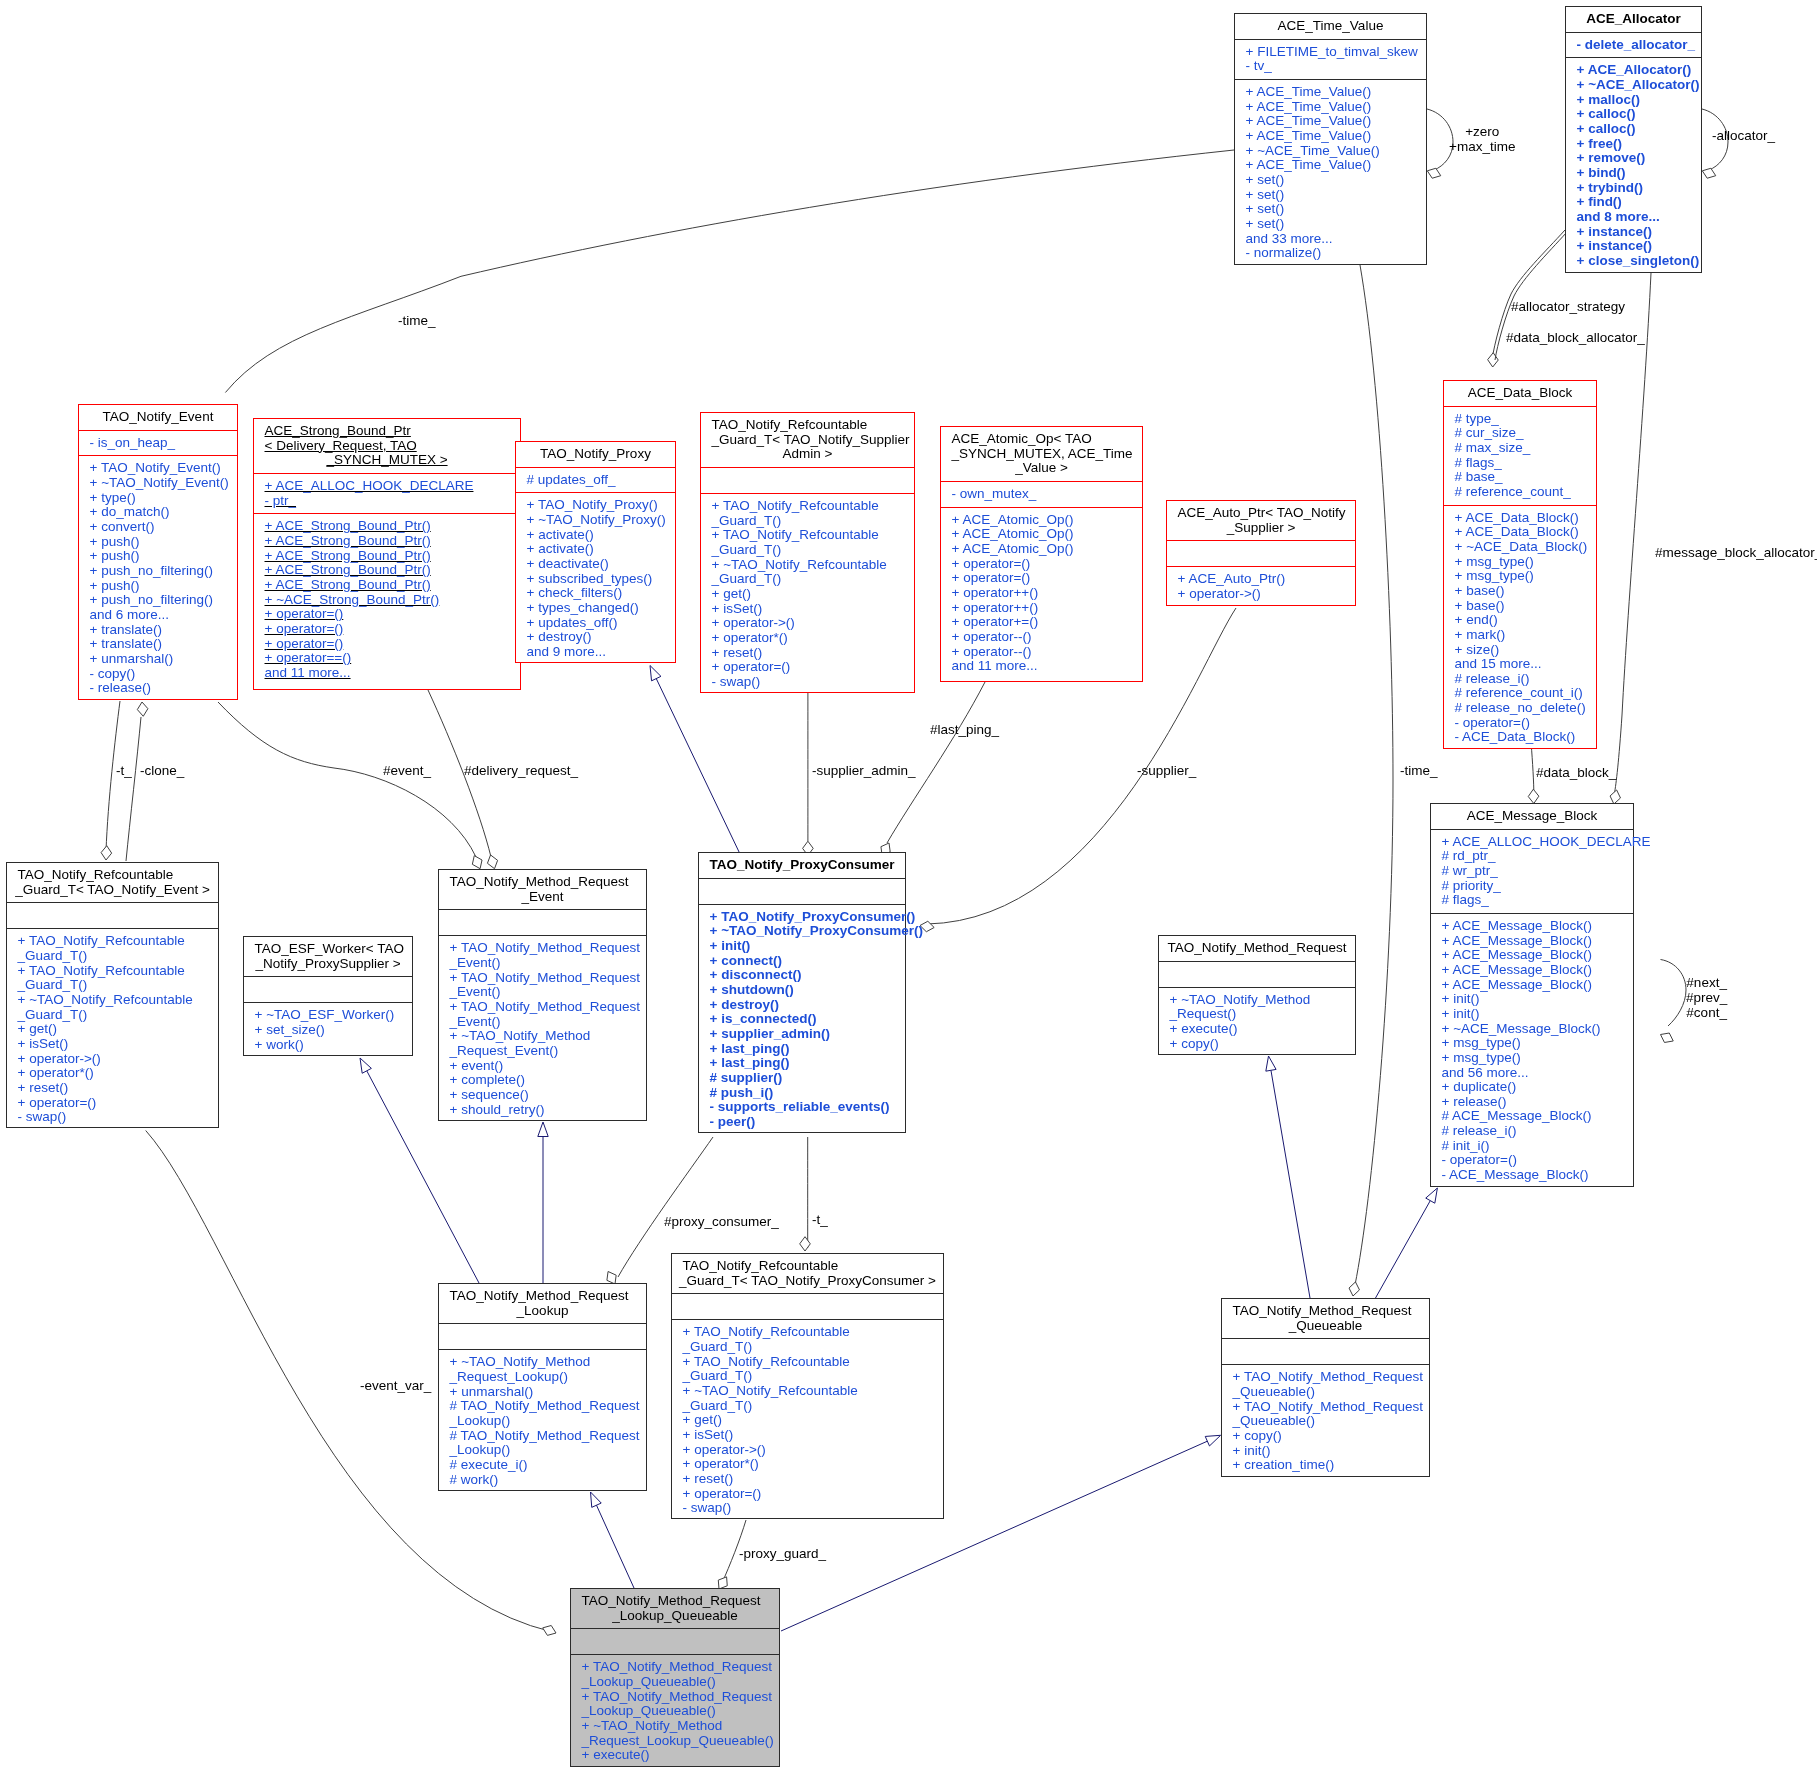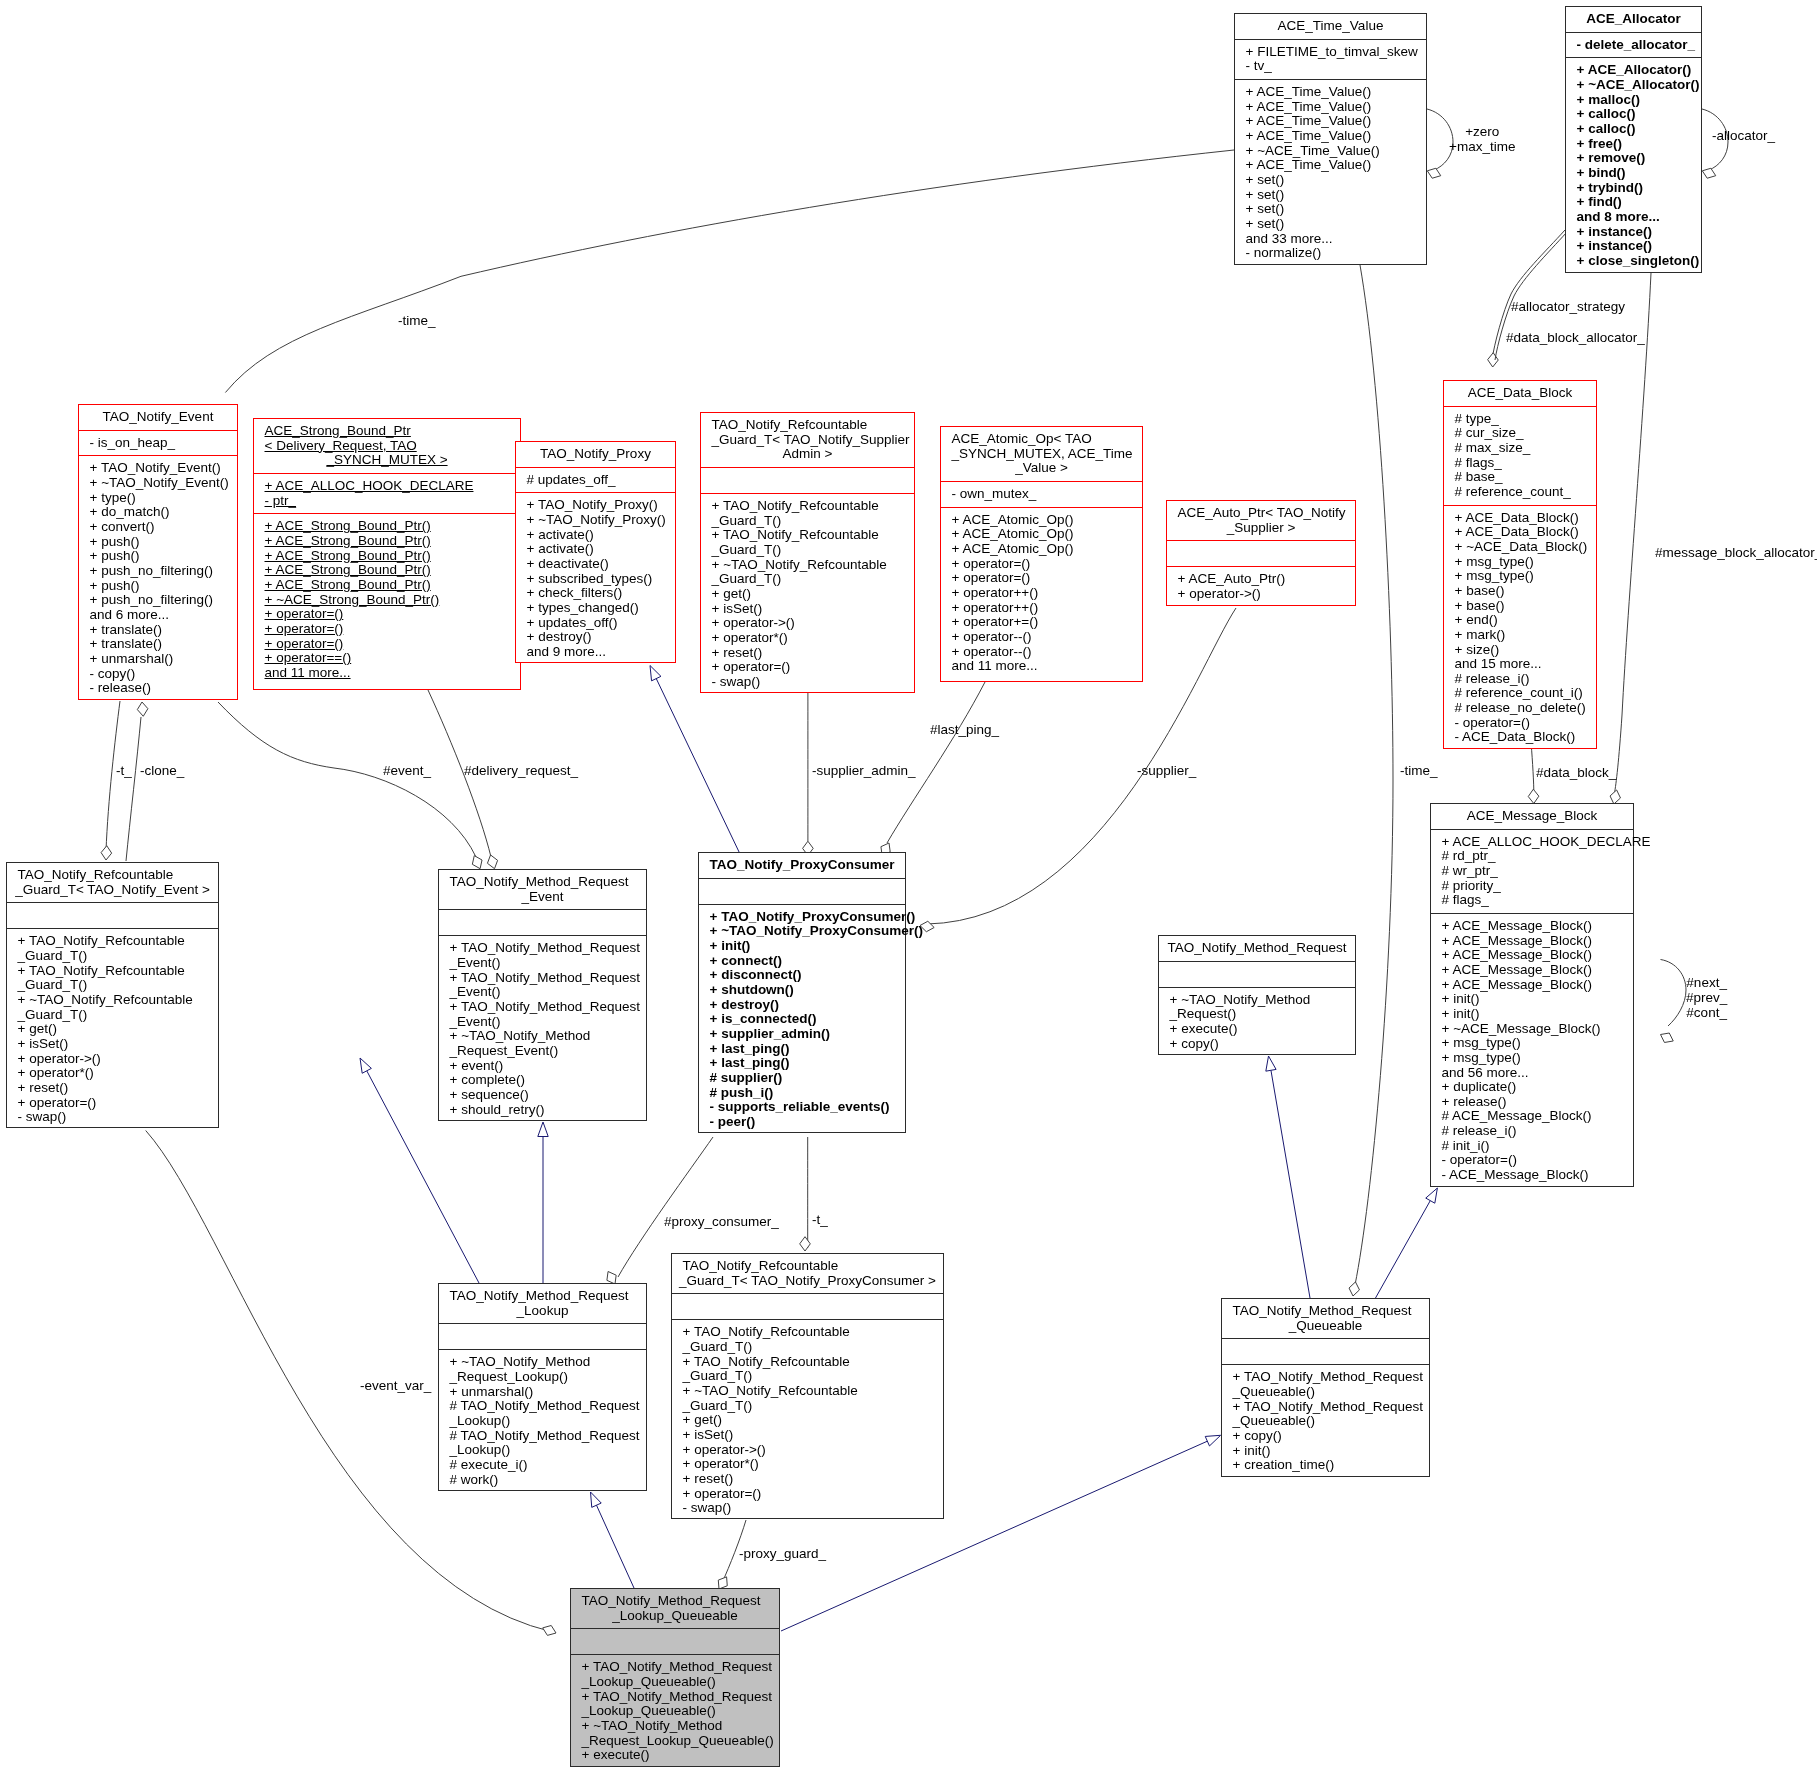--- a/index.html
+++ b/index.html
@@ -10,21 +10,21 @@
   .node.red{border:1px solid #ff0000;}
   .node.blk{border:1px solid #2b2b2b;}
   .node.grey{background:#c0c0c0;}
   .n-title{text-align:center;font-size:13.5px;line-height:14.65px;color:#000;
     padding:5px 4px 5px 4px;white-space:pre;}
   .n-title .t-line{text-align:center;}
   .n-title .t-line.tl-left{text-align:left;padding-left:6.5px;}
   .n-sep{height:1px;width:100%;}
   .red .n-sep{background:#ff0000;}
   .blk .n-sep{background:#2b2b2b;}
-  .n-attrs,.n-meths{font-size:13.5px;line-height:14.65px;color:#000000;
+  .n-attrs,.n-meths{font-size:13.5px;line-height:14.65px;color:#1d4ed8;
     padding:5px 5px 5px 10.5px;white-space:pre;text-align:left;}
   .n-attrs.empty{height:25px;padding:0;}
   svg.edges{position:absolute;left:0;top:0;width:1817px;height:1773px;z-index:1;overflow:visible;}
   .elabel{position:absolute;font-size:13.5px;line-height:15.2px;color:#000;
     white-space:pre;z-index:3;}
 </style>
 </head>
 <body>
 
 <div id="canvas">
@@ -314,20 +314,29 @@
 + ~TAO_Notify_Refcountable
 _Guard_T()
 + get()
 + isSet()
 + operator-&gt;()
 + operator*()
 + reset()
 + operator=()
 - swap()</div>
     </div>
+    <div class="node blk" style="left: 243px; top: 936px; width: 170px; height: 120px;">
+      <div class="n-title"><div class="t-line tl-left">TAO_ESF_Worker&lt; TAO</div><div class="t-line">_Notify_ProxySupplier &gt;</div></div>
+      <div class="n-sep"></div>
+      <div class="n-attrs empty"></div>
+      <div class="n-sep"></div>
+      <div class="n-meths">+ ~TAO_ESF_Worker()
++ set_size()
++ work()</div>
+    </div>
     <div class="node blk" style="left: 438px; top: 869px; width: 209px; height: 252px;">
       <div class="n-title"><div class="t-line tl-left">TAO_Notify_Method_Request</div><div class="t-line">_Event</div></div>
       <div class="n-sep"></div>
       <div class="n-attrs empty"></div>
       <div class="n-sep"></div>
       <div class="n-meths">+ TAO_Notify_Method_Request
 _Event()
 + TAO_Notify_Method_Request
 _Event()
 + TAO_Notify_Method_Request

